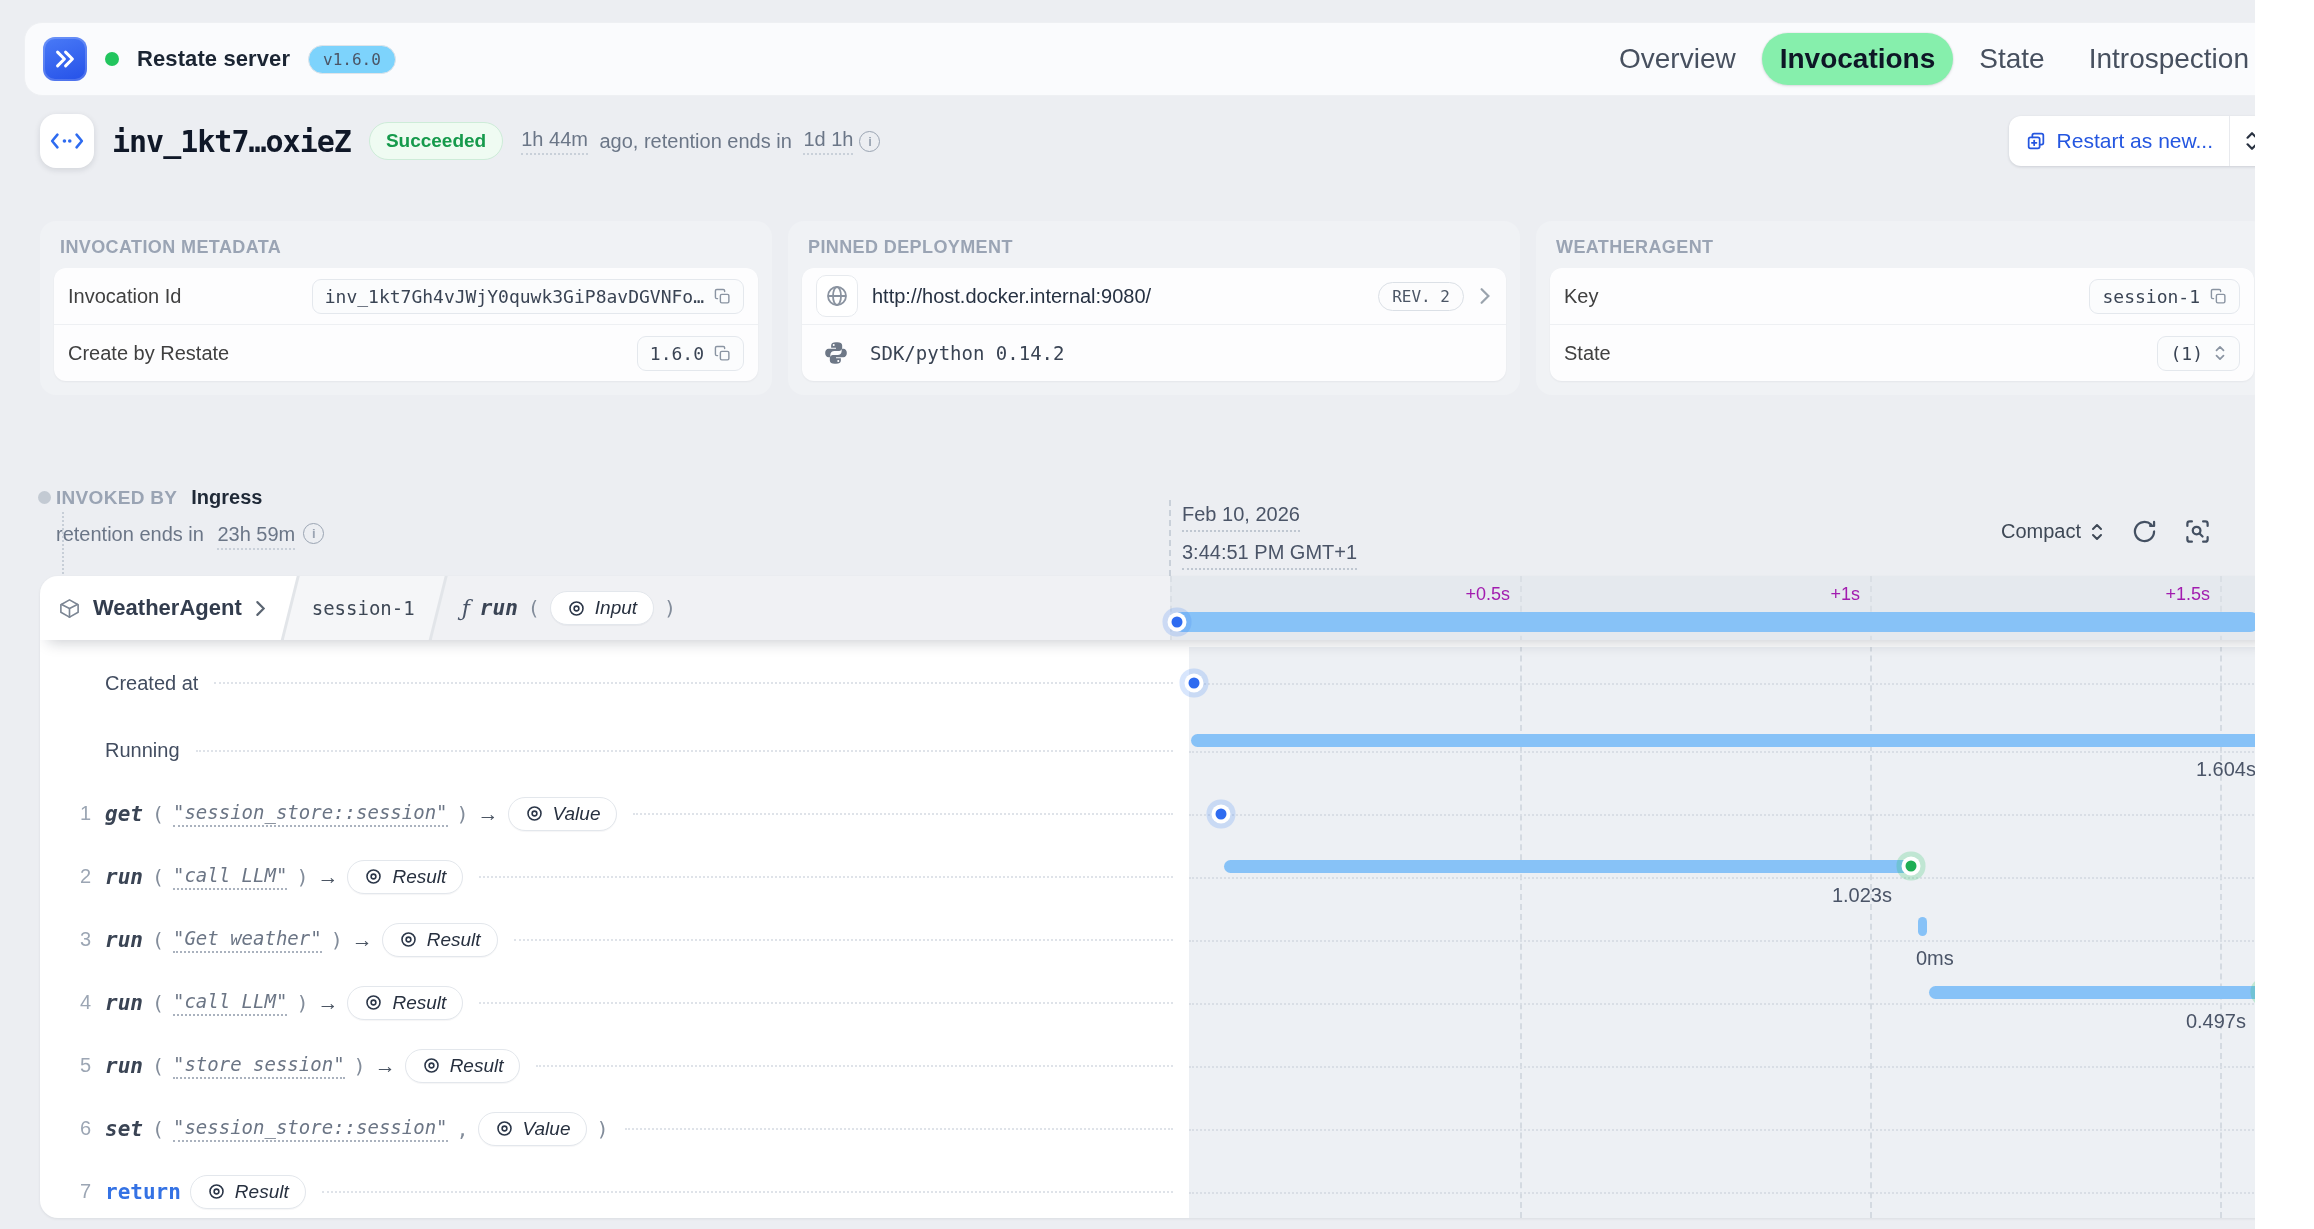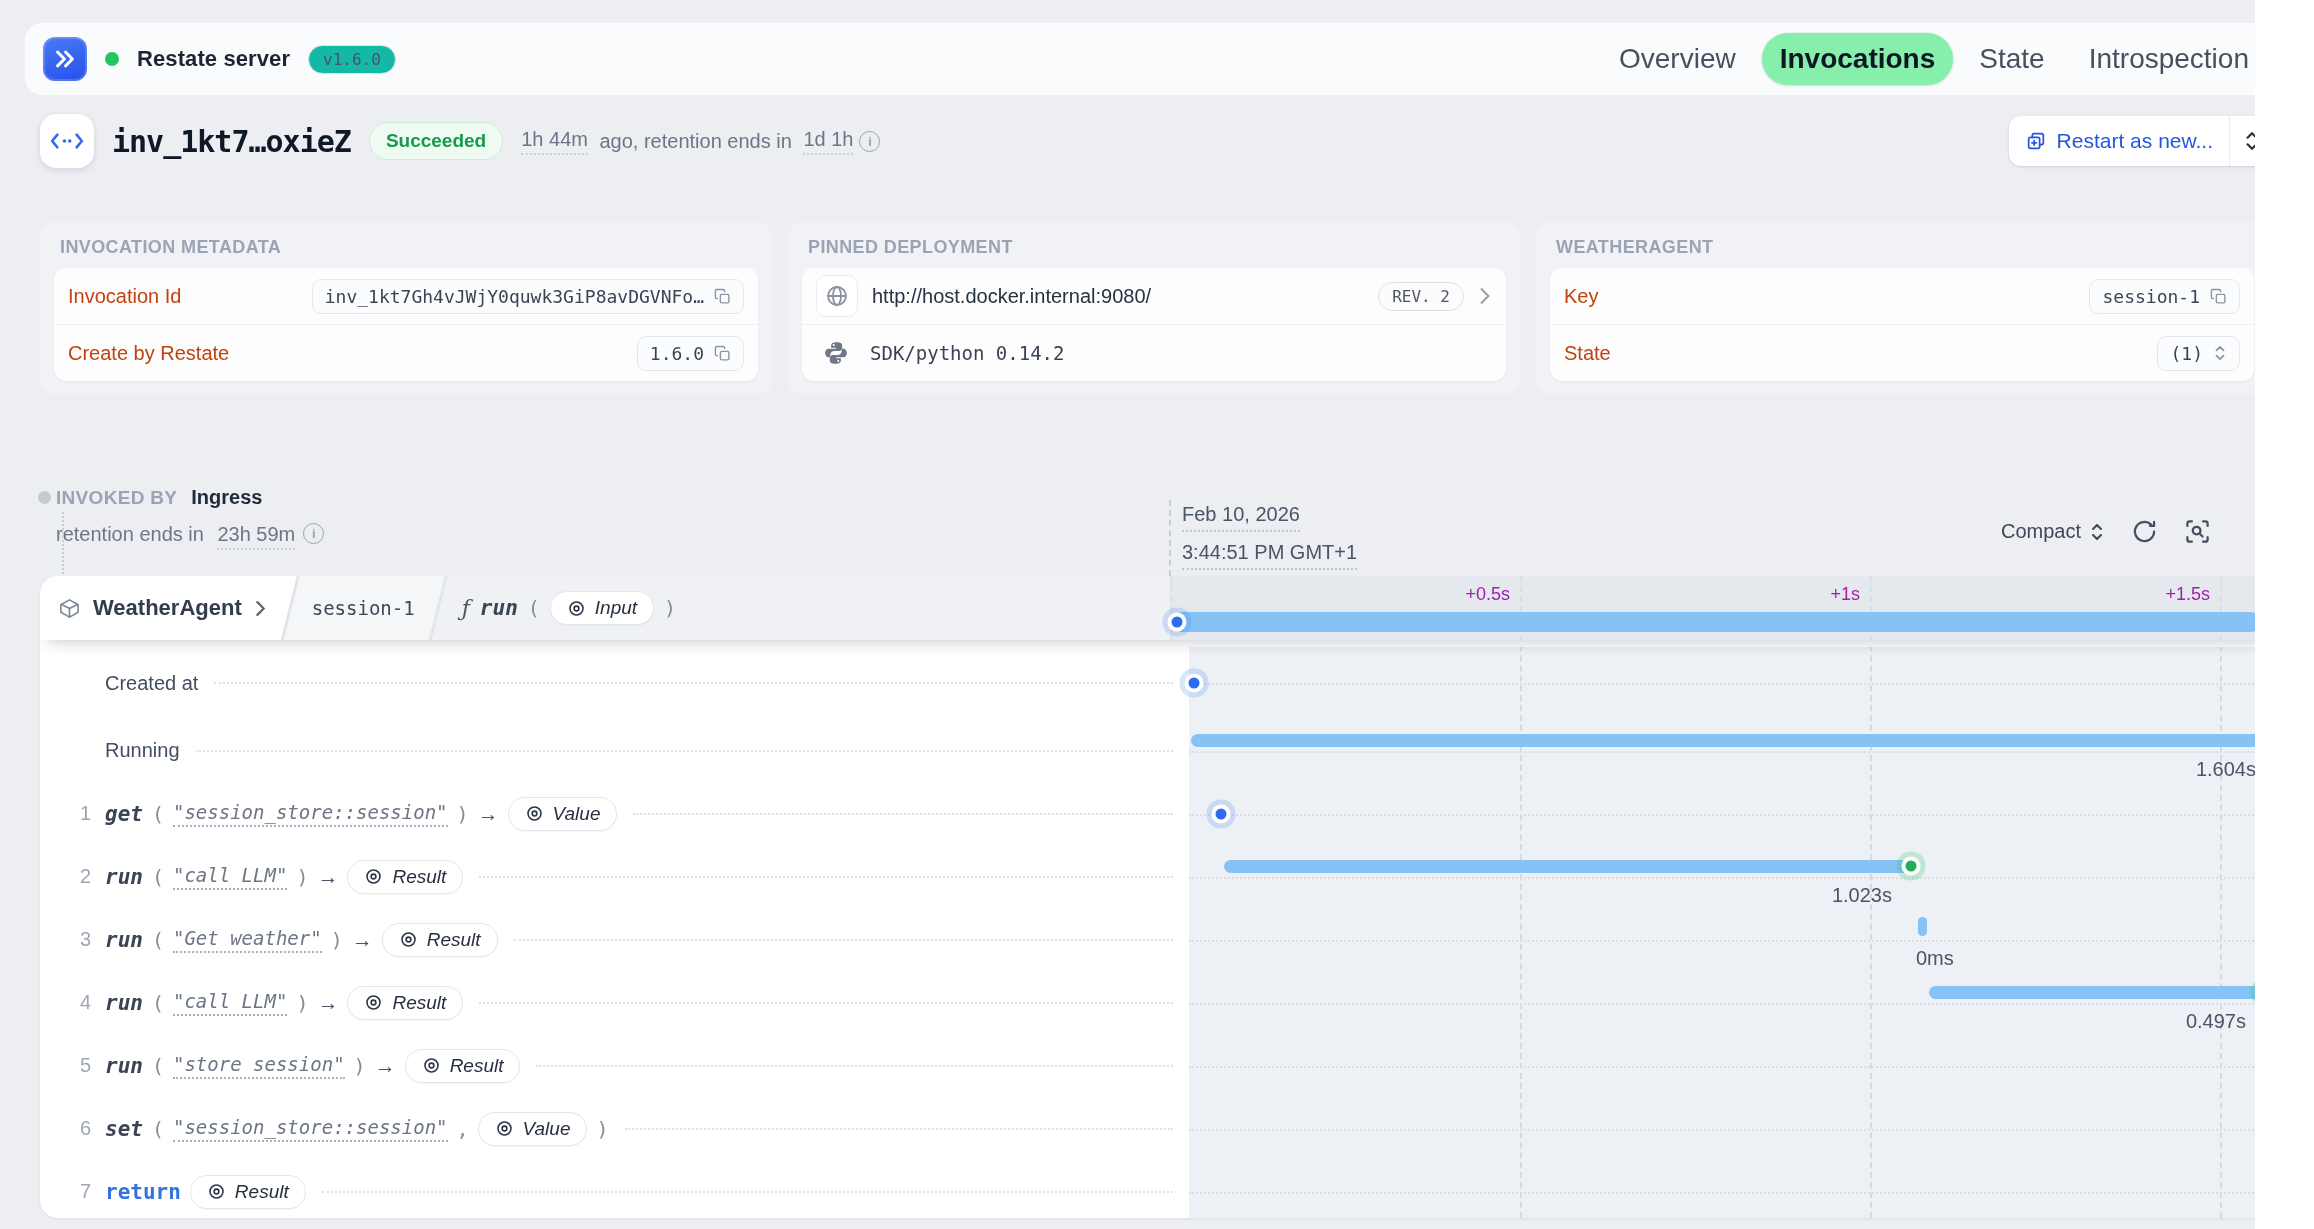--- a/index.html
+++ b/index.html
@@ -9,21 +9,21 @@
   
   .topbar{position:absolute;left:24px;top:22px;width:2266px;height:74px;background:#fafbfd;
           border:1px solid #eef0f3;border-radius:18px;display:flex;align-items:center;
           justify-content:space-between;padding:0 22px 0 18px;box-sizing:border-box;}
   .brand{display:flex;align-items:center;gap:18px;}
   .logo{width:44px;height:44px;border-radius:12px;background:linear-gradient(160deg,#4a7bf7,#2450e8);
         display:flex;align-items:center;justify-content:center;box-shadow:inset 0 0 0 2px rgba(255,255,255,.18);}
   .status-dot{width:14px;height:14px;border-radius:50%;background:#22c55e;}
   .app-title{font-size:22px;font-weight:700;color:#1b2533;margin:0;letter-spacing:.1px;}
   .ver{font-family:"DejaVu Sans Mono","Liberation Mono",monospace;font-size:16px;color:#4b5565;
-       border:1px solid #e0e4e9;border-radius:999px;padding:4px 14px;background:#14b8a6;}
+       border:1px solid #e0e4e9;border-radius:999px;padding:4px 14px;background:#7dd3fc;}
   .tabs{display:flex;align-items:center;gap:8px;}
   .tab{font-size:28px;color:#47505f;padding:10px 18px;border-radius:999px;cursor:pointer;font-weight:500;}
   .tab.active{background:#ffffff;color:#0e1626;font-weight:700;box-shadow:0 1px 3px rgba(16,24,40,.12),0 0 0 1px rgba(16,24,40,.03);}
 
   
   .invrow{position:absolute;left:40px;top:112px;width:2234px;height:58px;display:flex;align-items:center;gap:18px;}
   .codebtn{width:54px;height:54px;border-radius:16px;background:#fff;border:0;box-shadow:0 2px 6px rgba(16,24,40,.12);
            display:flex;align-items:center;justify-content:center;cursor:pointer;}
   .invid{font-family:"DejaVu Sans Mono","Liberation Mono",monospace;font-size:30px;font-weight:700;color:#101828;margin:0;letter-spacing:-1px;}
   .badge-success{font-size:19px;font-weight:600;color:#169a4c;background:#effbf2;border:1.5px solid #cdecd8;
@@ -37,21 +37,21 @@
   .restart .ric{display:flex;padding:0 10px 0 16px;}
   .rdiv{width:1px;height:100%;background:#e8eaee;}
   .rcar{width:44px;height:100%;display:flex;align-items:center;justify-content:center;}
 
   
   .card{position:absolute;top:221px;height:174px;background:#f0f2f5;border-radius:16px;box-sizing:border-box;padding:12px 14px;}
   .card-title{font-size:18px;font-weight:700;color:#9aa4b4;letter-spacing:.4px;margin:4px 0 10px 6px;}
   .card-panel{background:#fdfdfe;border-radius:12px;box-shadow:0 1px 2px rgba(16,24,40,.05);overflow:hidden;}
   .crow{height:56px;display:flex;align-items:center;padding:0 14px;gap:14px;}
   .crow + .crow{border-top:1px solid #eef0f3;}
-  .clabel{font-size:20px;color:#c2410c;}
+  .clabel{font-size:20px;color:#404040;}
   .cspace{flex:1;}
   .chip{display:flex;align-items:center;gap:10px;background:#fbfcfd;border:1px solid #e4e8ed;border-radius:9px;
         padding:6px 12px;font-family:"DejaVu Sans Mono","Liberation Mono",monospace;font-size:18px;color:#3a4454;max-width:480px;}
   .chip .val{white-space:nowrap;overflow:hidden;text-overflow:ellipsis;}
   .icon-btn{display:flex;align-items:center;justify-content:center;cursor:pointer;background:none;border:0;padding:0;}
   .globebox{width:40px;height:40px;border-radius:10px;background:#fff;border:1px solid #e7eaee;
             display:flex;align-items:center;justify-content:center;}
   .url{font-size:20px;color:#263142;}
   .revchip{font-family:"DejaVu Sans Mono","Liberation Mono",monospace;font-size:16px;color:#4b5565;
            border:1px solid #dbe0e6;border-radius:999px;padding:4px 13px;background:#fcfcfd;}

